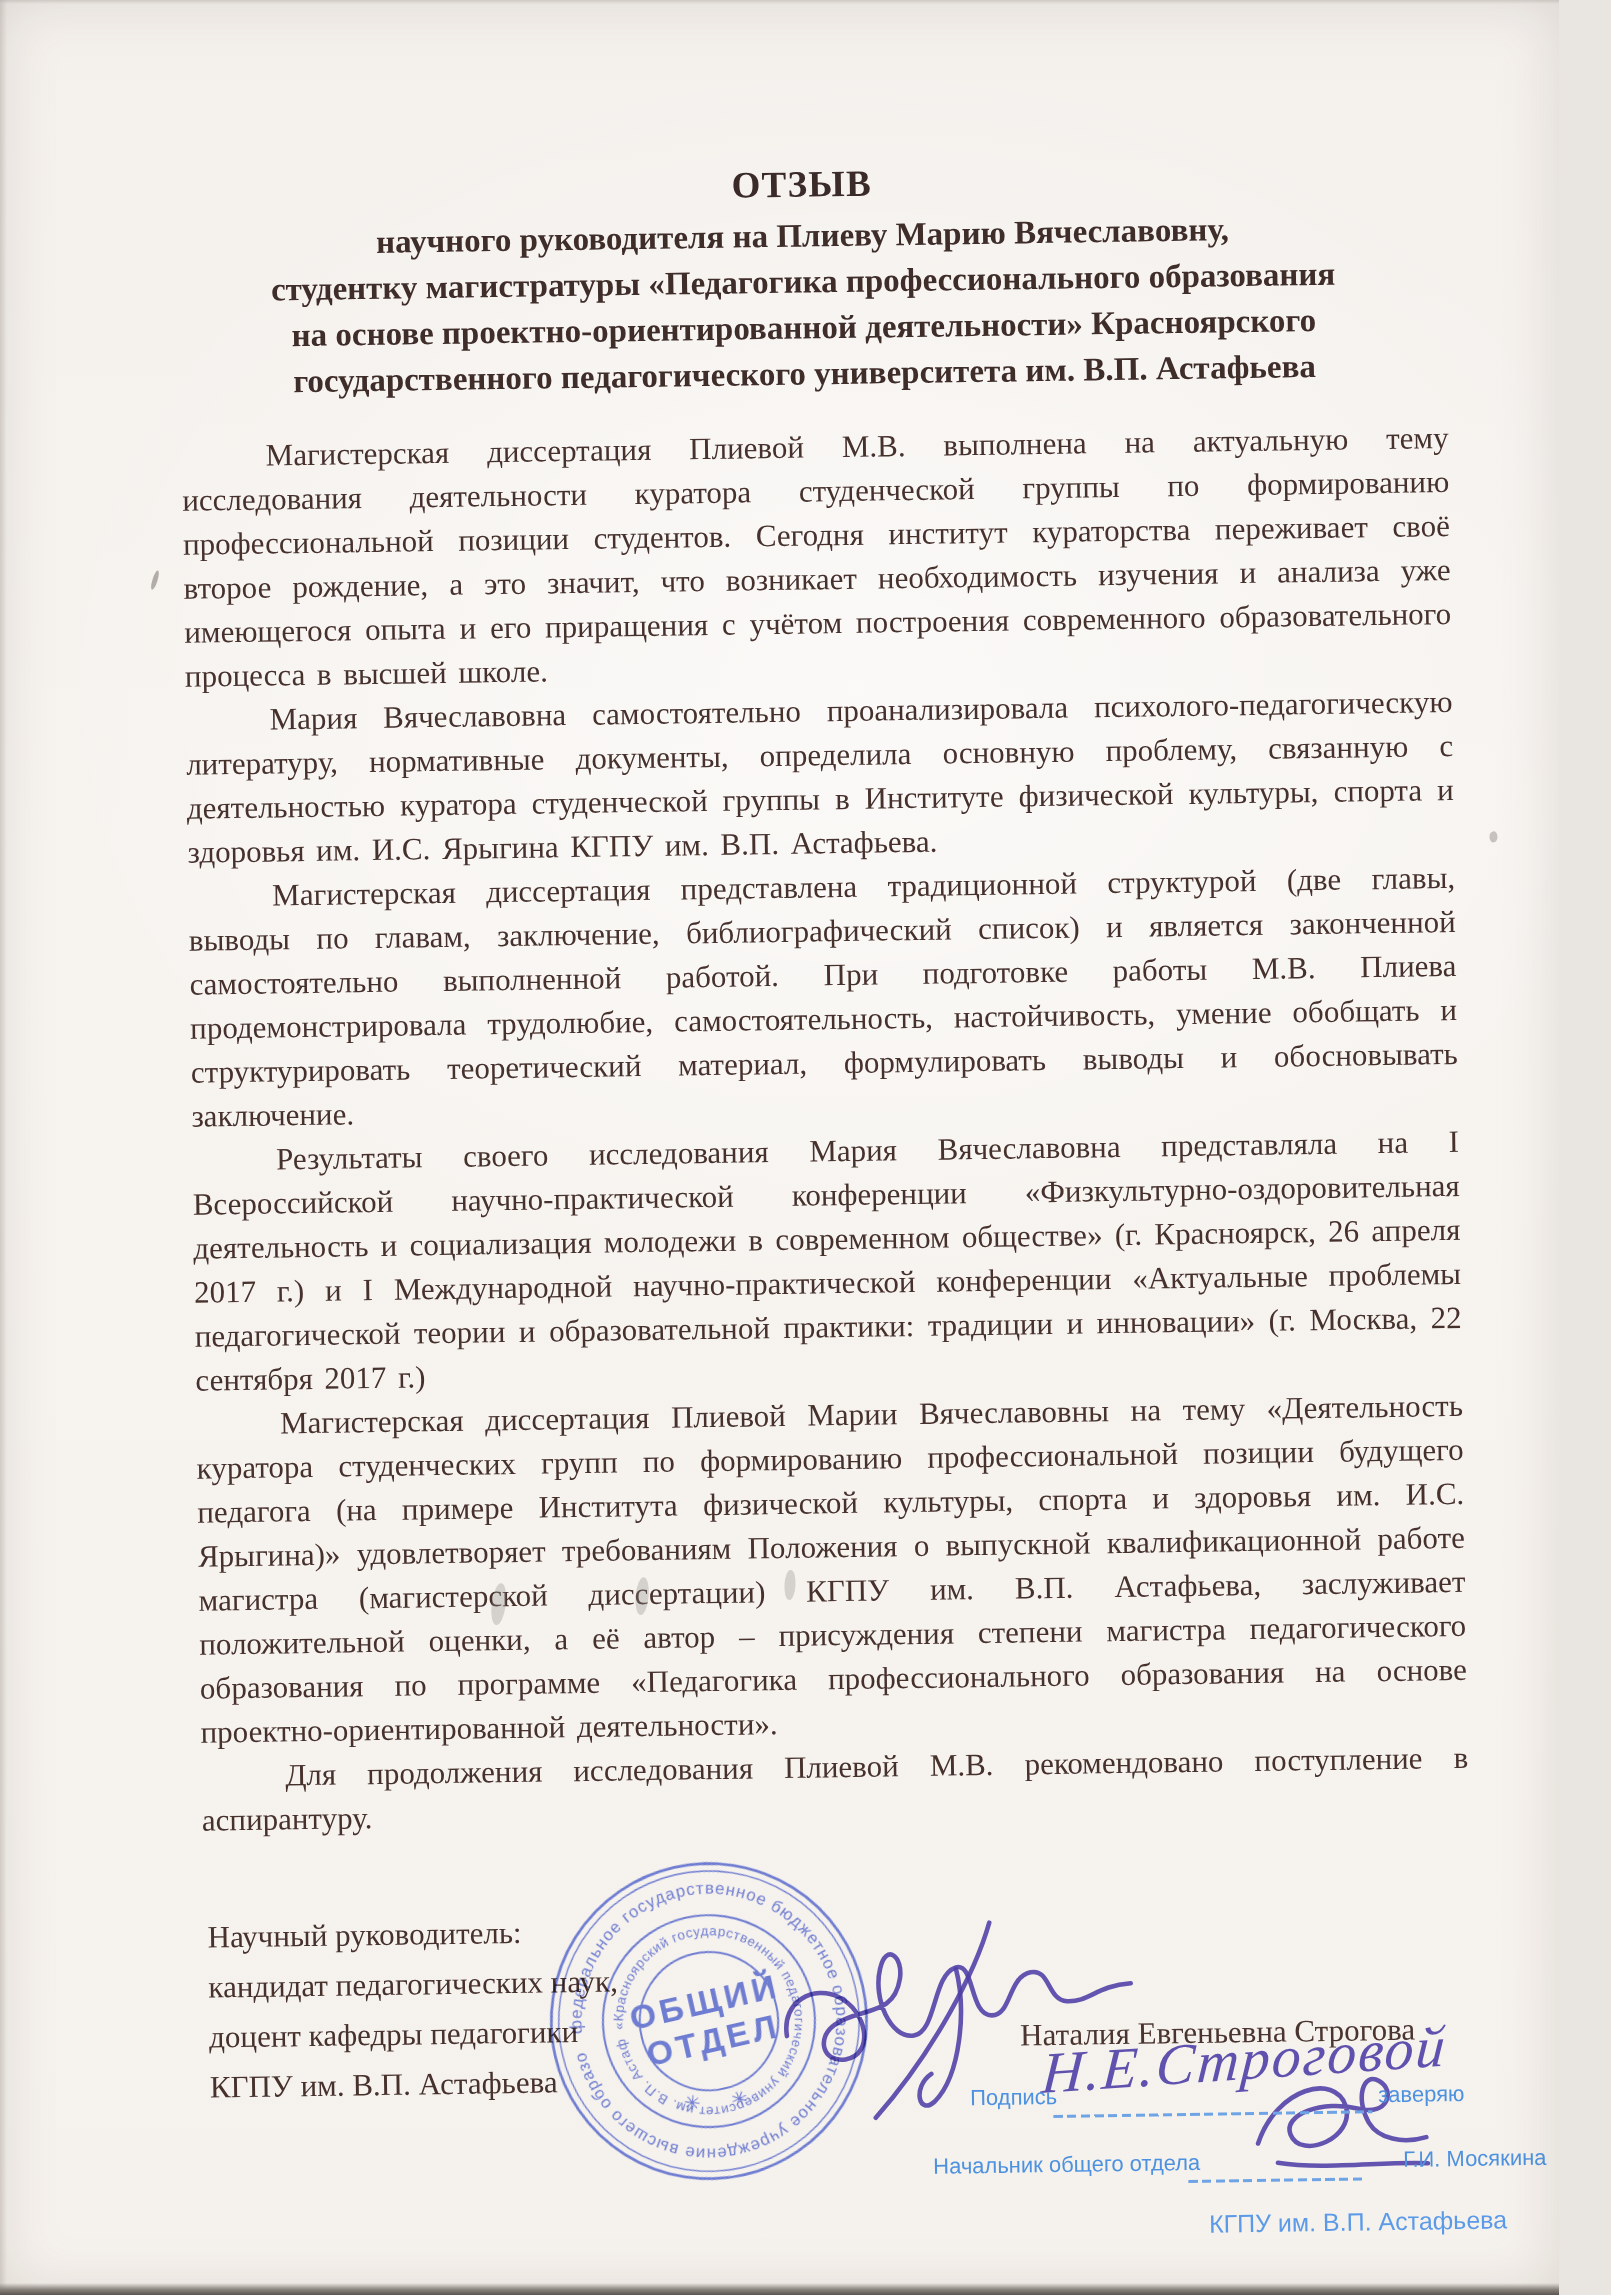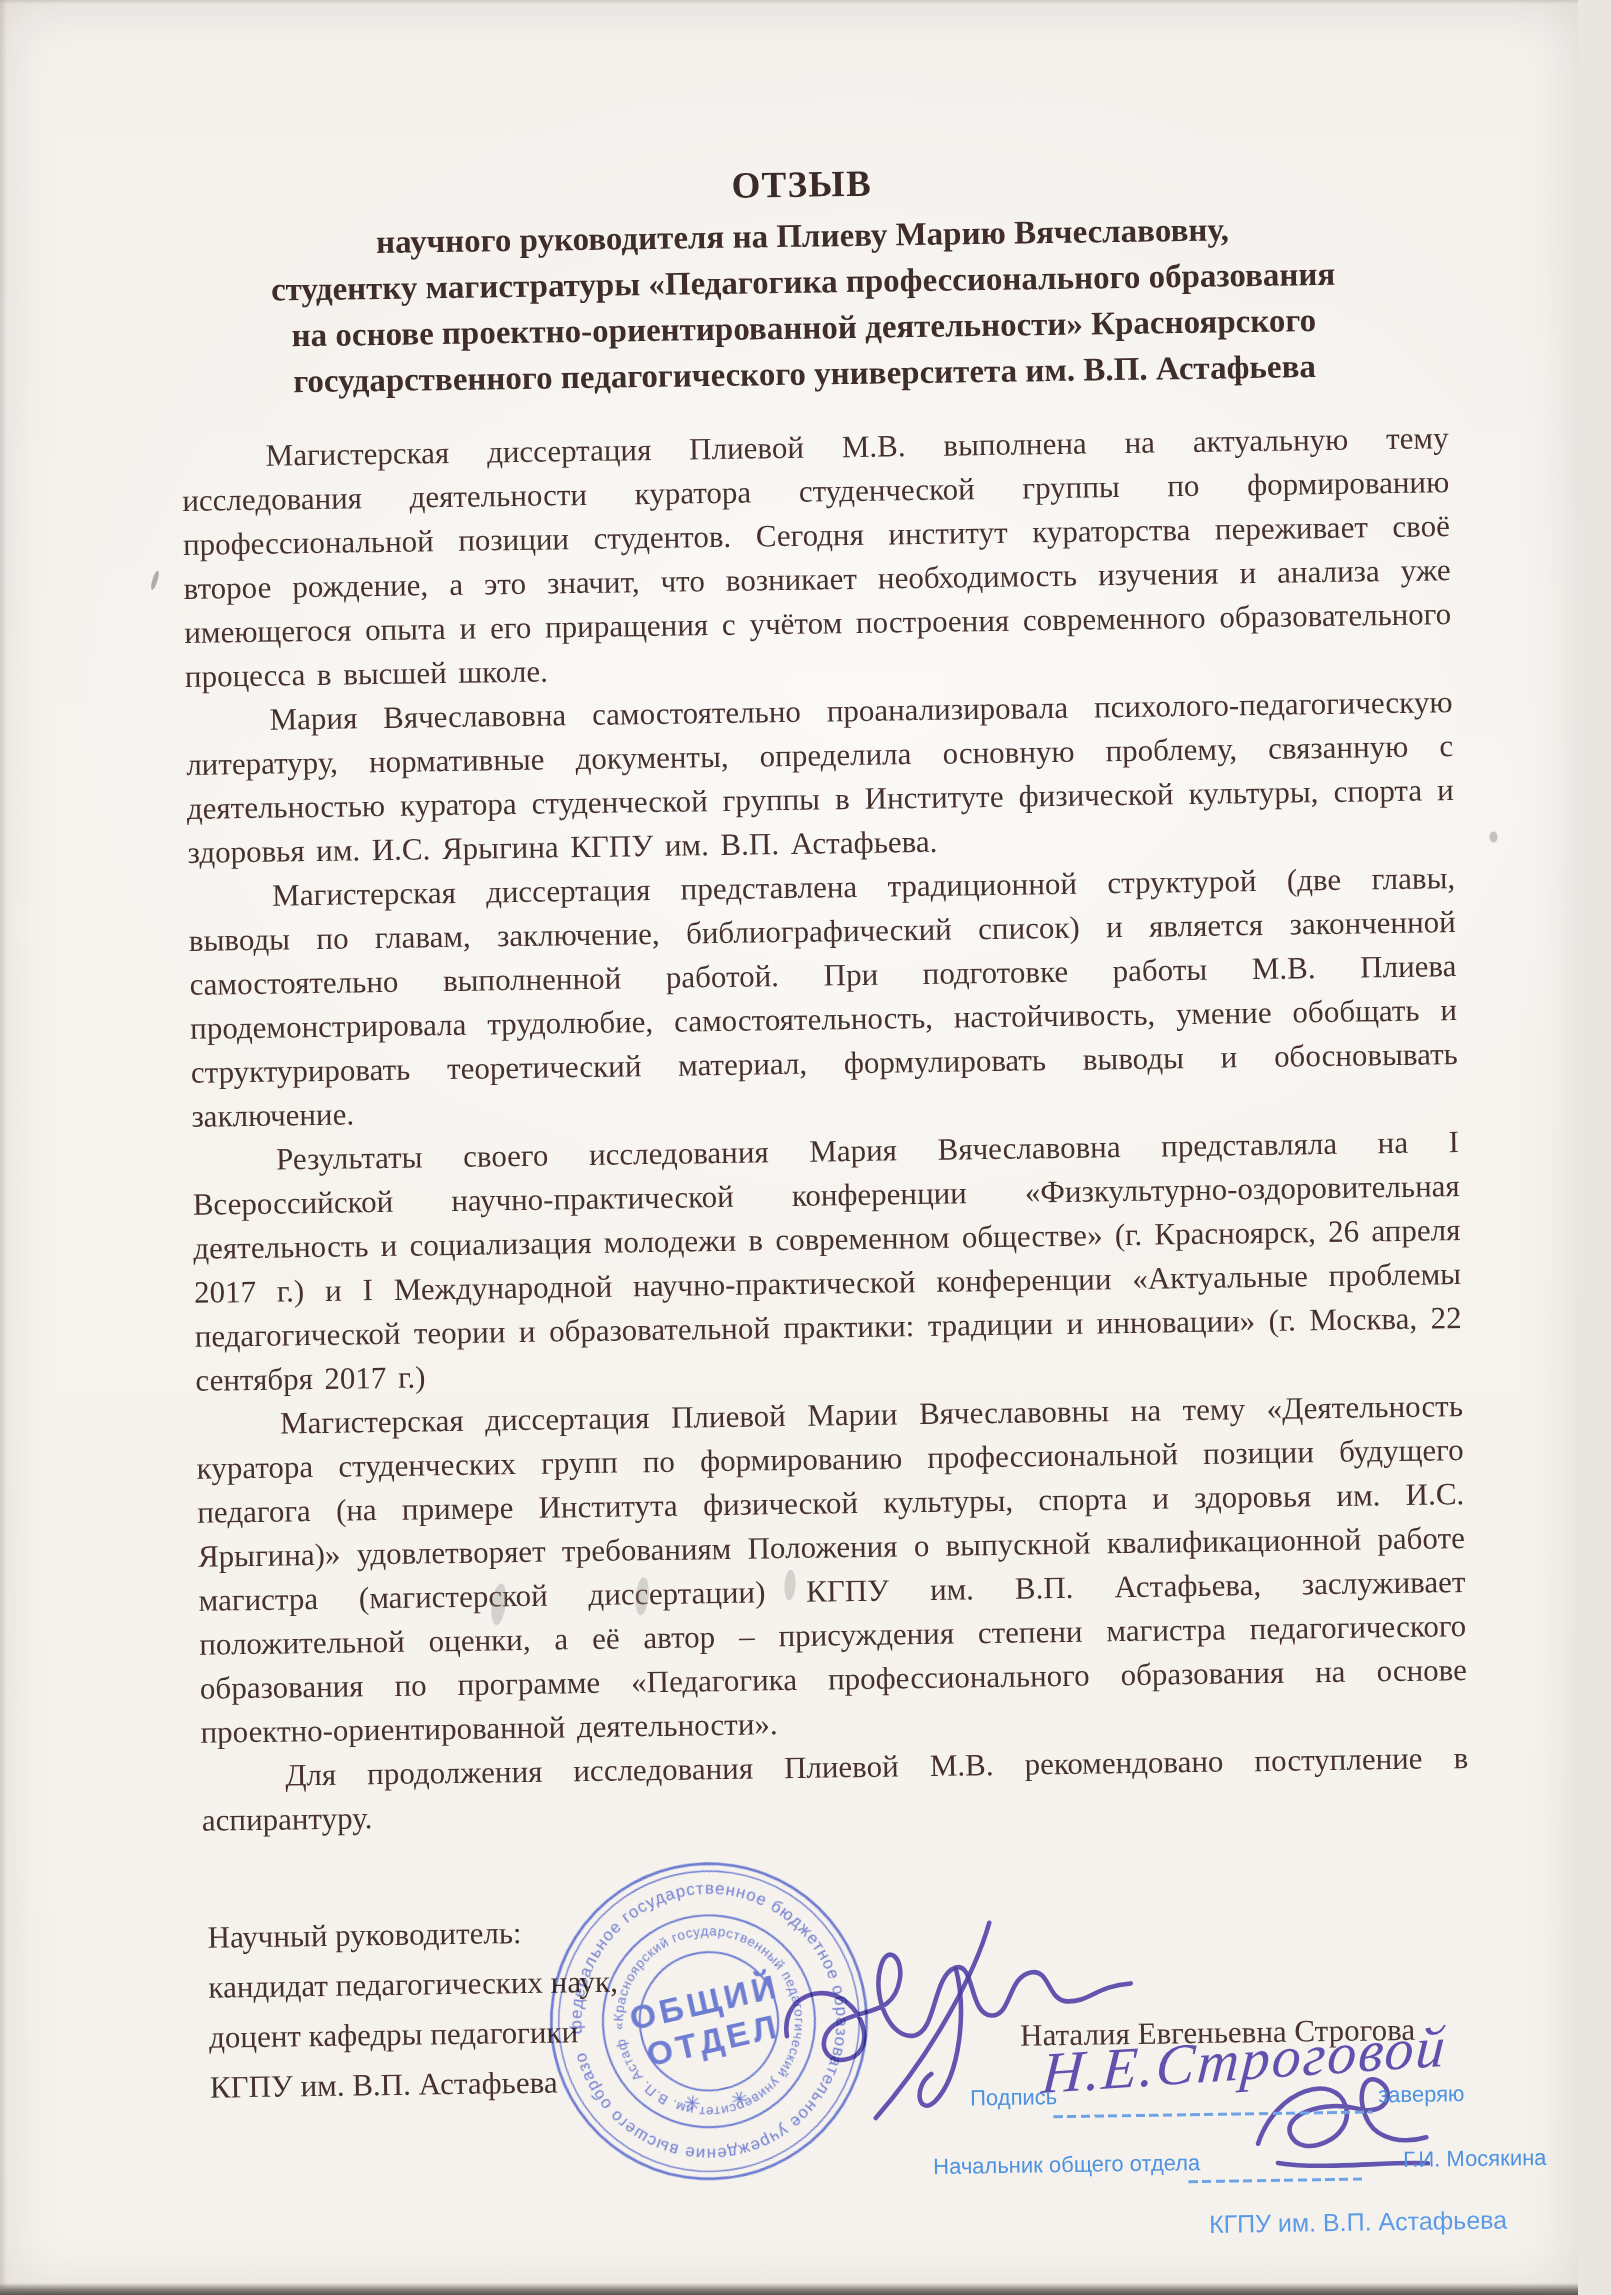--- a/index.html
+++ b/index.html
@@ -1,20 +1,20 @@
 <!DOCTYPE html>
 <html style="font-size:10.5px"><head>
 <meta charset="utf-8">
 <style>
   html,body{margin:0;padding:0;background:#e9e6e2;}
   .page{position:relative;width:1559px;height:2295px;overflow:hidden;
         background:
           radial-gradient(ellipse 1177px 916px at 55% 30%, rgba(255,255,255,.55), rgba(255,255,255,0) 70%),
           linear-gradient(180deg,#f4f0ec 0%,#f7f4f0 40%,#f5f1ec 100%);
-        font-family:"Liberation Serif", serif; color:#42302c;padding-left:19px;}
+        font-family:"Liberation Serif", serif; color:#42302c;}
   .vignette{position:absolute;inset:0;box-shadow:inset 0 0 59px rgba(125,112,100,.20);pointer-events:none;}
   .rot{position:absolute;inset:0;transform:rotate(-0.85deg);transform-origin:50% 50%;}
 
   header{position:absolute;top:163px;left:175px;width:1282px;text-align:center;}
   h1{margin:0 0 6.5px 0;font-size:37px;font-weight:bold;letter-spacing:1.3px;color:#3a2a28;}
   .subtitle div{font-size:33px;font-weight:bold;line-height:46px;color:#3f2d2a;}
 
   .bodytext{position:absolute;top:426px;left:192px;width:1267px;}
   .bodytext p{margin:0;font-size:31px;line-height:44px;text-align:justify;
               text-indent:84px;word-spacing:3.9px;color:#46312d;}

